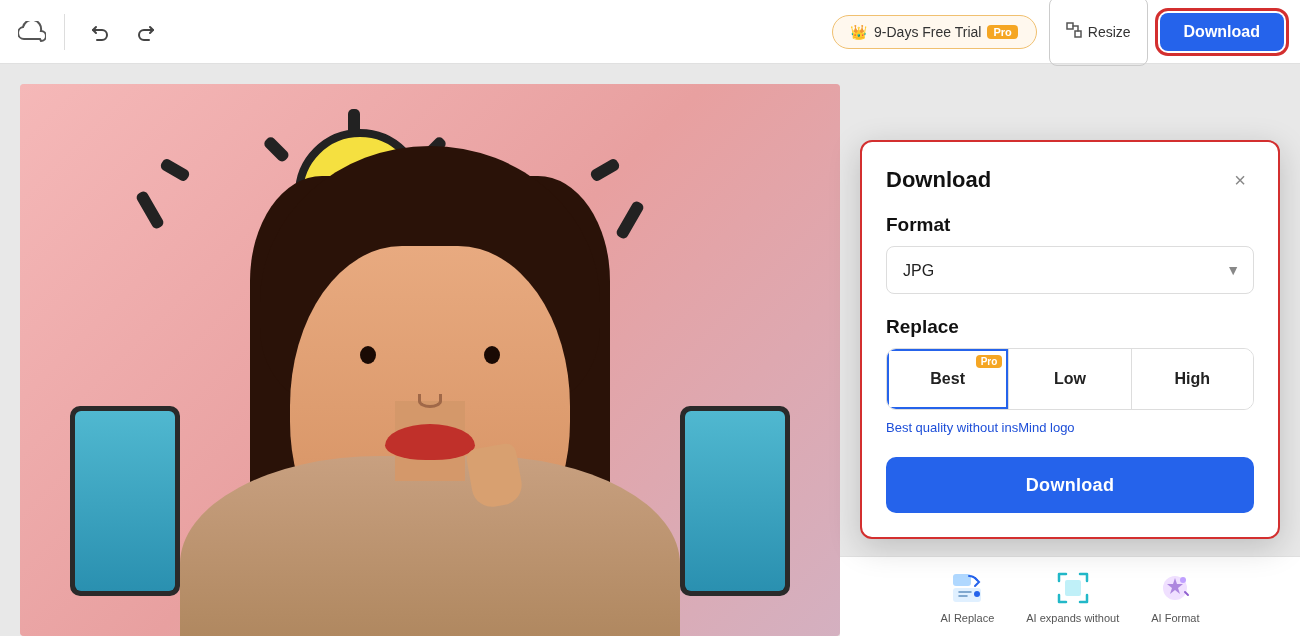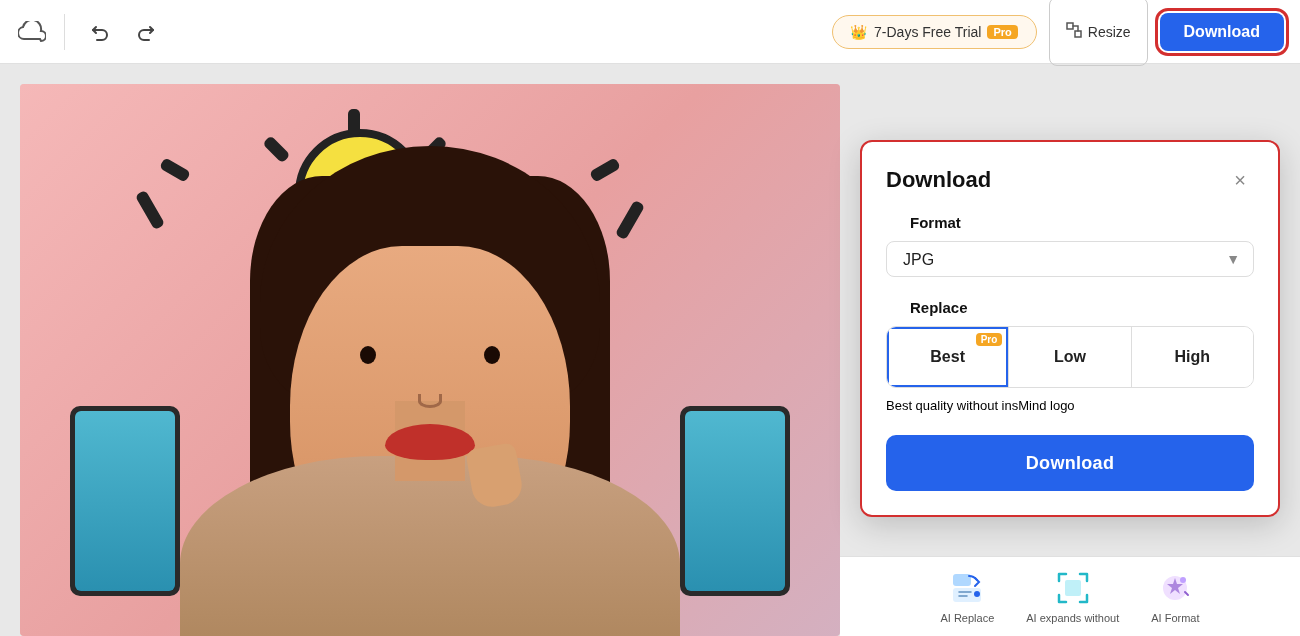--- a/index.html
+++ b/index.html
@@ -150,34 +150,33 @@
       border: none;
       cursor: pointer;
       font-size: 20px;
       color: #888;
       width: 28px; height: 28px;
       display: flex; align-items: center; justify-content: center;
       border-radius: 50%;
     }
 
     .section-label {
-      font-size: 15px;
+      font-size: 19px;
       font-weight: 600;
       color: #111;
       margin-bottom: 10px;
-      margin-left: 24px;
     }
 
     .format-select-container {
       position: relative;
       margin-bottom: 22px;
     }
     .format-select {
       width: 100%;
-      height: 36px;
+      height: 48px;
       border: 1.5px solid #ddd;
       border-radius: 8px;
       padding: 0 16px;
       font-size: 16px;
       color: #222;
       background: #fff;
       appearance: none;
       cursor: pointer;
     }
     .format-chevron {
@@ -211,21 +210,21 @@
       position: relative;
       border-right: 1.5px solid #ddd;
     }
     .quality-btn:last-child { border-right: none; }
     .quality-btn.active {
       background: #fff;
       box-shadow: inset 0 0 0 2px #2563eb;
     }
     .quality-hint {
       font-size: 13px;
-      color: #000000;
+      color: #1d4ed8;
     }
 
     .download-btn {
       width: 100%;
       height: 56px;
       background: #2563eb;
       color: #fff;
       border: none;
       border-radius: 10px;
       font-size: 18px;
@@ -287,21 +286,21 @@
     <button class="redo-btn">
       <svg width="20" height="20" viewBox="0 0 20 20" fill="none">
         <path d="M16 8H7a5 5 0 000 10h5" stroke="#444" stroke-width="2" stroke-linecap="round" fill="none"></path>
         <path d="M16 8L13 5M16 8L13 11" stroke="#444" stroke-width="2" stroke-linecap="round" fill="none"></path>
       </svg>
     </button>
   </div>
   <div class="toolbar-right">
     <button class="trial-btn">
       <span>👑</span>
-      <span>7-Days Free Trial</span>
+      <span>9-Days Free Trial</span>
       <span class="pro-label">Pro</span>
     </button>
     <button class="resize-btn">
       <span>
         <svg width="16" height="16" viewBox="0 0 16 16" fill="none">
           <rect x="1" y="1" width="6" height="6" stroke="#555" stroke-width="1.5" fill="none"></rect>
           <rect x="9" y="9" width="6" height="6" stroke="#555" stroke-width="1.5" fill="none"></rect>
           <path d="M7 4h5v5" stroke="#555" stroke-width="1.5" fill="none" stroke-linecap="round"></path>
         </svg>
       </span>

